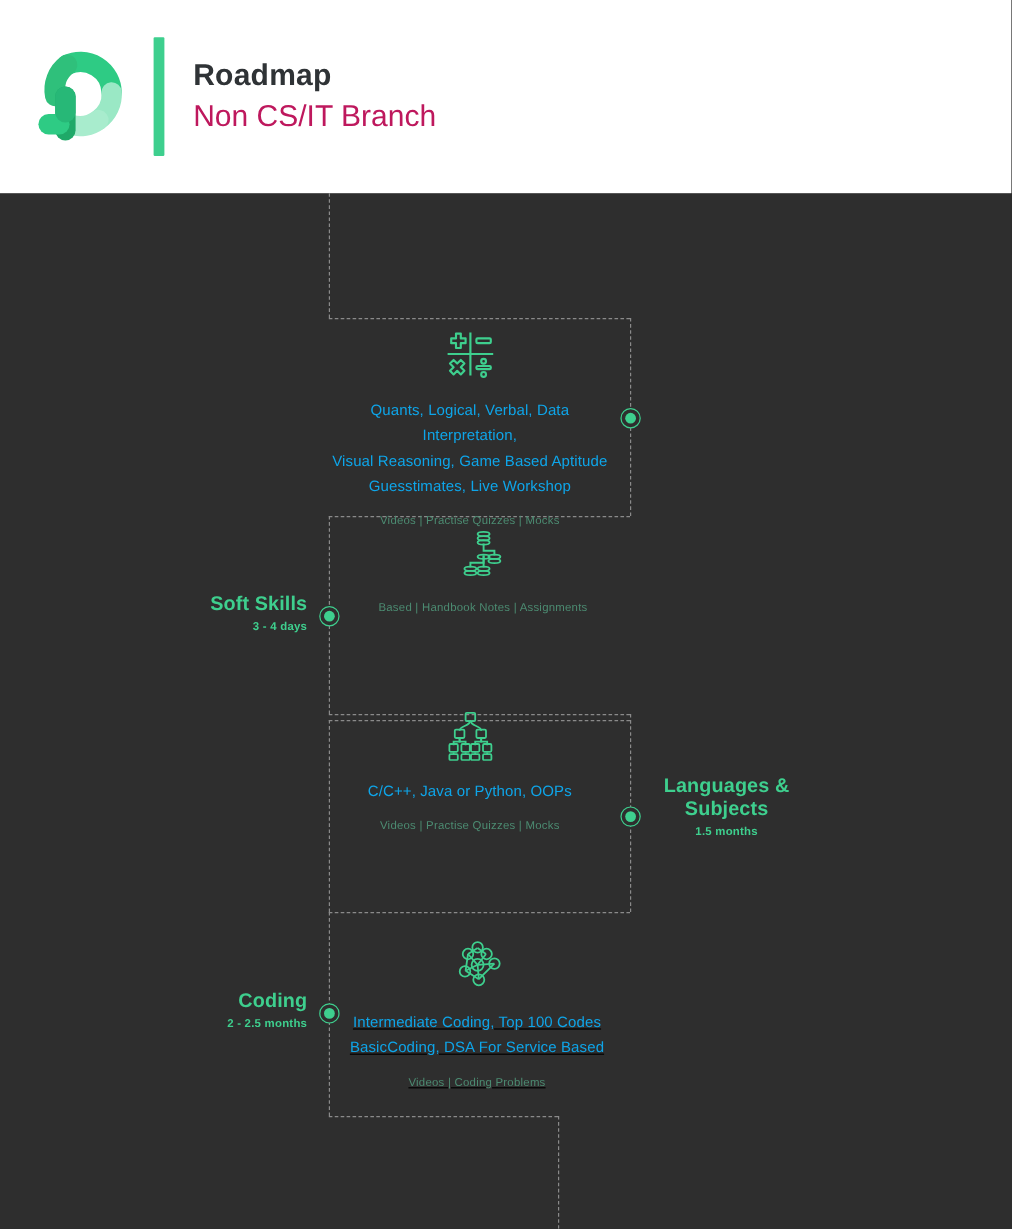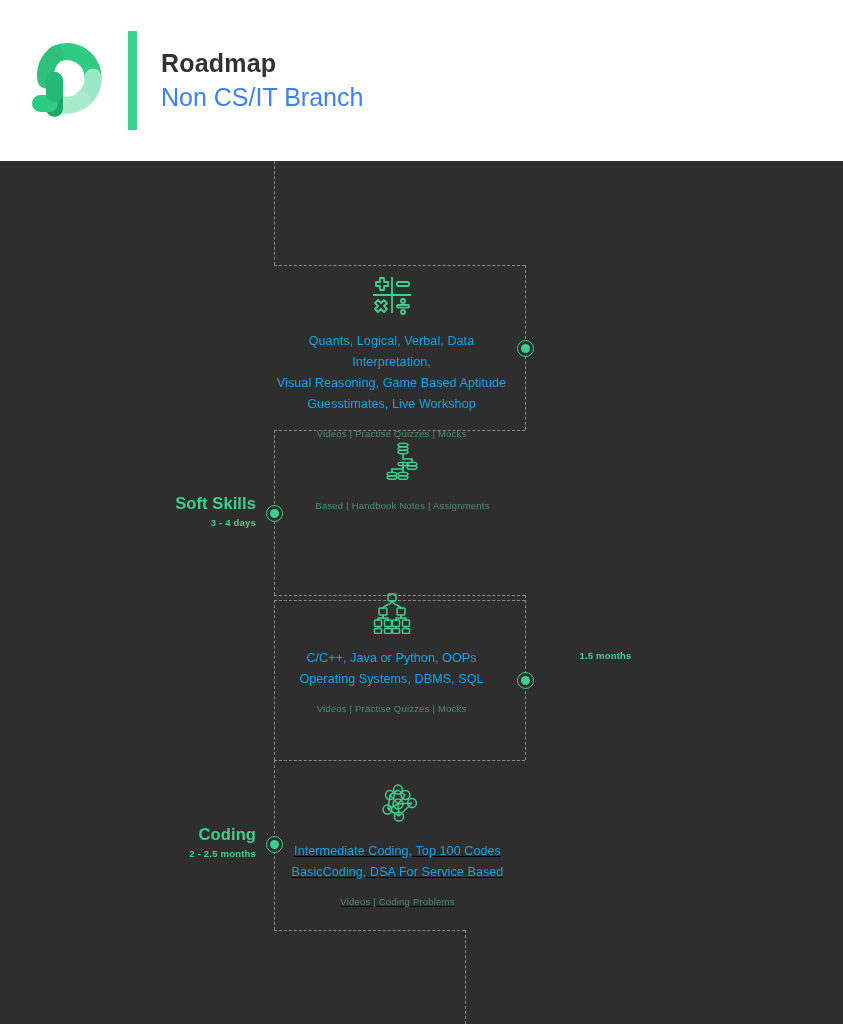--- a/index.html
+++ b/index.html
@@ -55,21 +55,21 @@
     font-size: 25px;
     font-weight: bold;
     color: #2f3336;
     letter-spacing: .2px;
     line-height: 1.25;
   }
 
   .header-subtitle {
     font-size: 25px;
     font-weight: 400;
-    color: #3b82f6;
+    color: #be185d;
     line-height: 1.3;
     margin-top: 2px;
   }
 
   
   .board {
     position: absolute;
     left: 0; top: 161px;
     width: 843px;
     height: 863px;
@@ -280,26 +280,26 @@
             <rect x="34.5" y="30" width="7" height="6.5" rx="1"></rect>
             <rect x="6.5" y="38.5" width="7" height="5" rx="1"></rect>
             <rect x="16.5" y="38.5" width="7" height="5" rx="1"></rect>
             <rect x="24.5" y="38.5" width="7" height="5" rx="1"></rect>
             <rect x="34.5" y="38.5" width="7" height="5" rx="1"></rect>
           </g>
         </svg>
       </span>
       <div class="card-desc">
         <div>C/C++, Java or Python, OOPs</div>
-        <div>Operating Systems, DBMS, SQL</div>
       </div>
       <div class="card-res">Videos | Practise Quizzes | Mocks</div>
     </div>
     <div class="node" style="left:517px; top:511px;"></div>
     <div class="stage-label right" style="left:543px; top:485px; width:125px; text-align:center;">
+      <div class="stage-title">Languages &amp; Subjects</div>
       <div class="stage-dur">1.5 months</div>
     </div>
 
     <div class="card" style="left:280px; top:622px; width:235px;text-decoration:underline;">
       <span class="card-icon">
         <svg width="48" height="44" viewBox="0 0 48 44">
           <g fill="none" stroke="#3ECF8E" stroke-width="1.5">
             <path d="M16 12 L24 7"></path>
             <path d="M16 12 L24 21"></path>
             <path d="M24 7 L31 12"></path>

